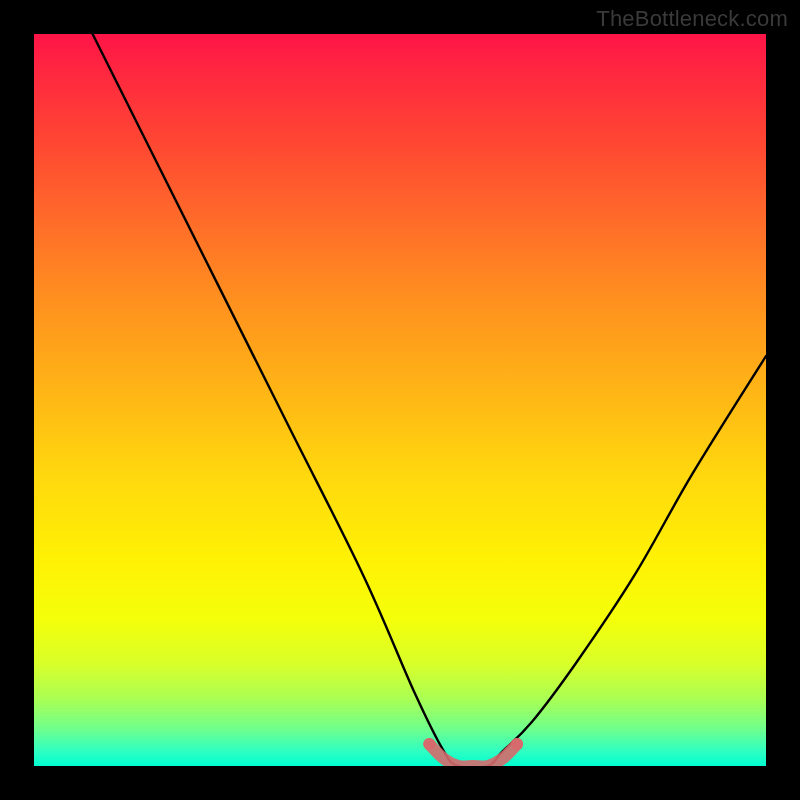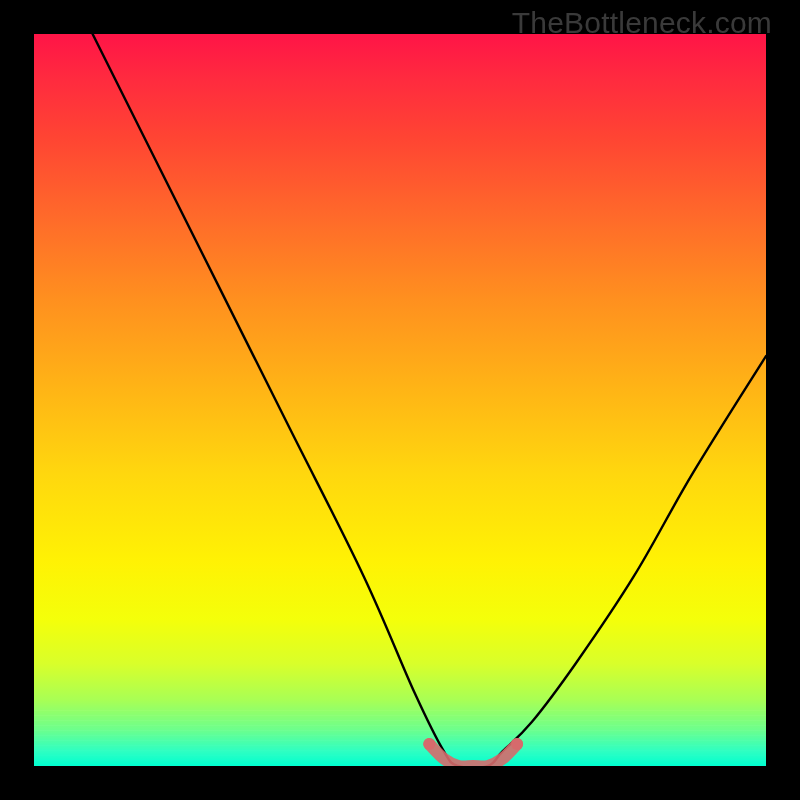--- a/index.html
+++ b/index.html
@@ -13,23 +13,23 @@
   }
   .frame {
     position: relative;
     width: 800px;
     height: 800px;
     background: #000;
   }
   .watermark {
     position: absolute;
     top: 6px;
-    right: 28px;
+    right: 12px;
     color: #3a3a3a;
-    font-size: 30px;
+    font-size: 22px;
     font-weight: 500;
     letter-spacing: 0.2px;
     z-index: 10;
   }
   .plot-area {
     position: absolute;
     left: 34px;
     top: 34px;
     width: 732px;
     height: 732px;

